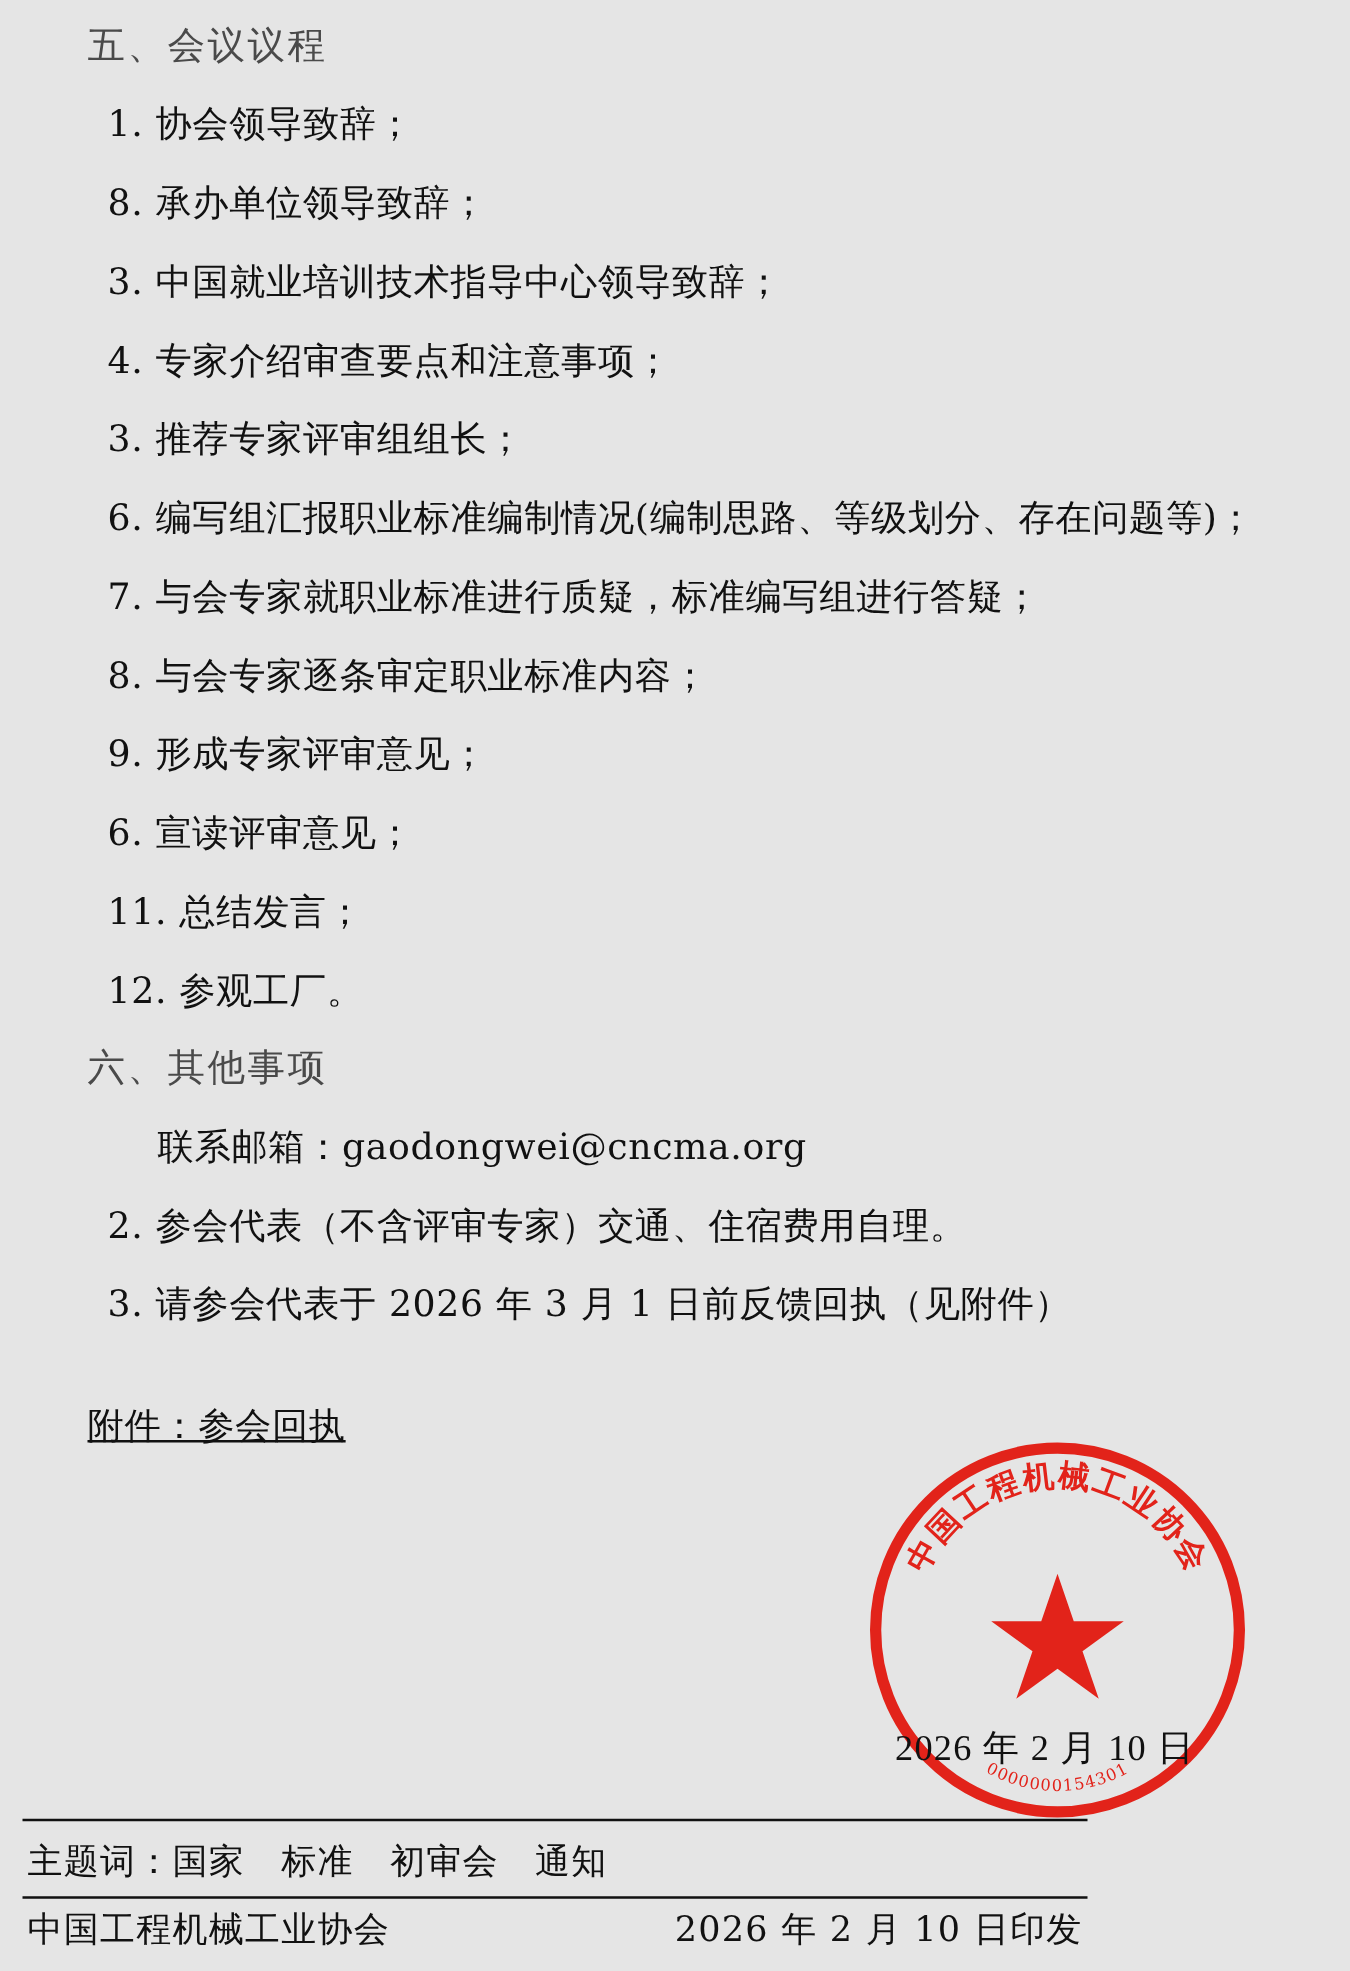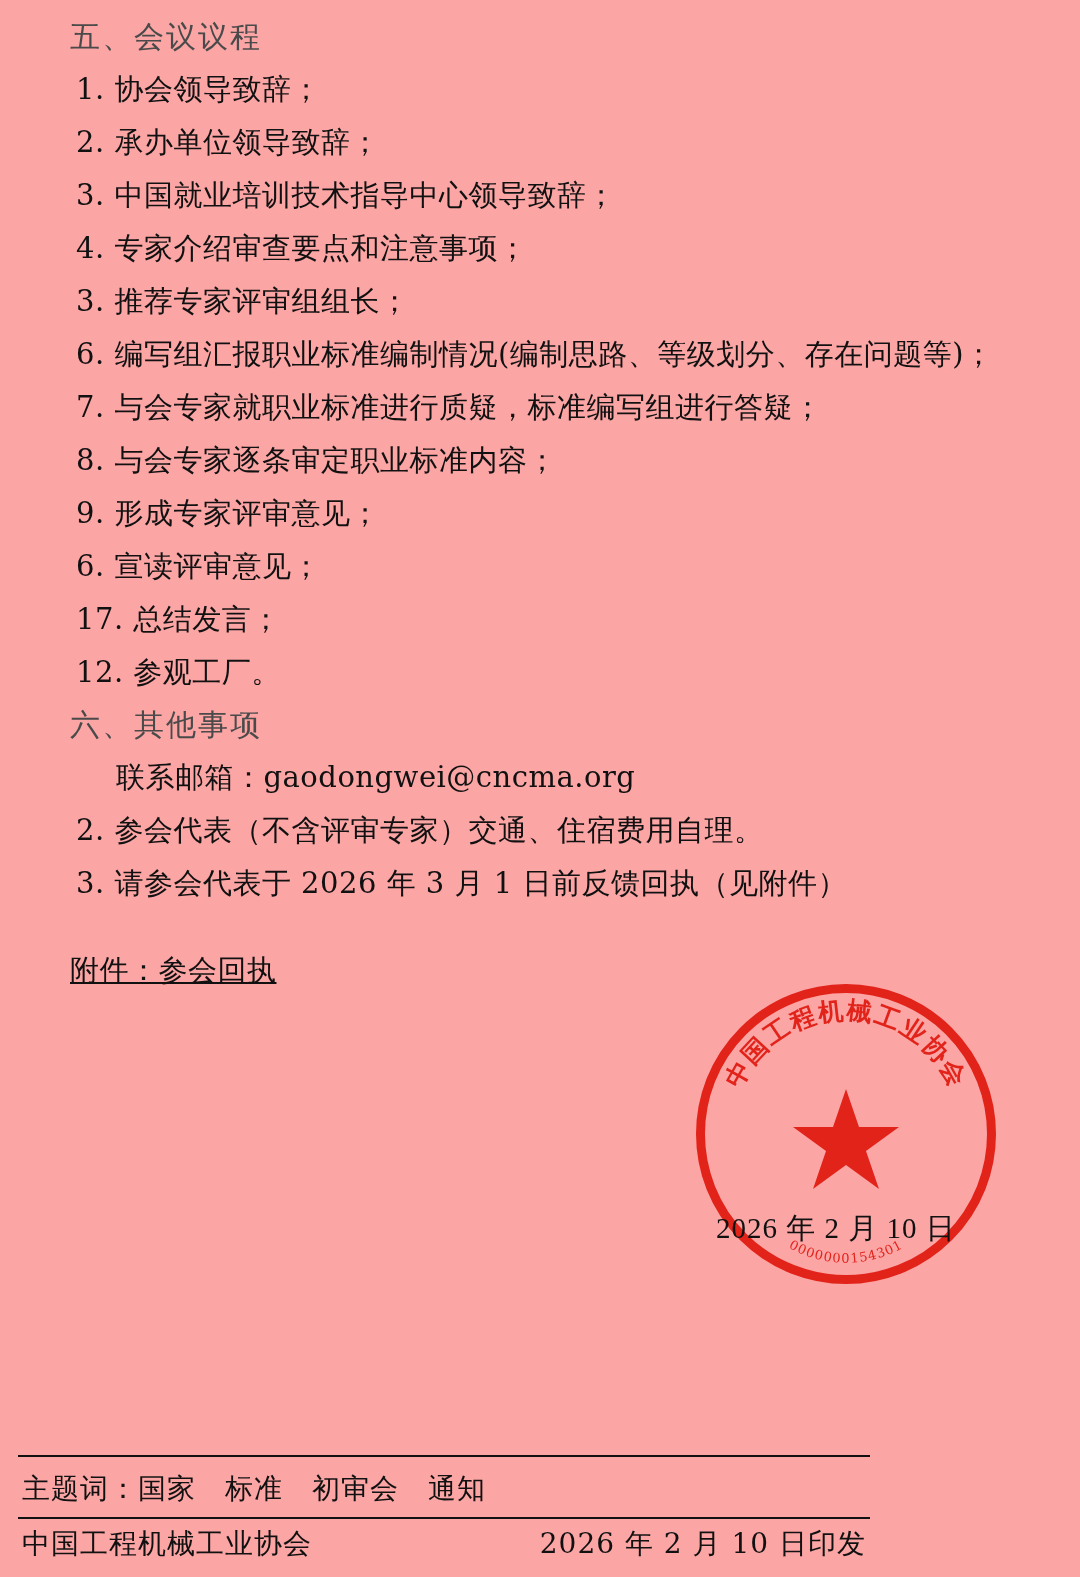--- a/index.html
+++ b/index.html
@@ -4,41 +4,41 @@
 <style>
   html, body {
     margin: 0;
     padding: 0;
     background: #ffffff;
   }
   .page {
     position: relative;
     width: 1080px;
     height: 1577px;
-    background: #fca5a5;
+    background: #e5e5e5;
     font-family: "DejaVu Serif", "Liberation Serif", serif;
     color: #111111;
     overflow: hidden;
   }
   .content {
     padding: 14px 56px 0 56px;
   }
   .section-heading {
     font-family: "DejaVu Serif", "Liberation Serif", serif;
     font-size: 30px;
     line-height: 46px;
     color: #4a4a4a;
     letter-spacing: 2px;
     margin: 0 0 2px 0;
     padding-left: 14px;
   }
   .para {
     font-size: 29px;
     line-height: 47px;
-    margin: 6px;
+    margin: 16px;
     padding-left: 14px;
     text-align: justify;
     letter-spacing: 0.5px;
   }
   .para.sub-indent {
     padding-left: 54px;
   }
   .spacer-sm { height: 10px; }
   .spacer-md { height: 34px; }
 
@@ -124,30 +124,30 @@
 </style>
 </head>
 <body>
 
 <div class="page">
   <div class="content">
 
     <div class="section-heading">五、会议议程</div>
 
     <p class="para">1. 协会领导致辞；</p>
-    <p class="para">2. 承办单位领导致辞；</p>
+    <p class="para">8. 承办单位领导致辞；</p>
     <p class="para">3. 中国就业培训技术指导中心领导致辞；</p>
     <p class="para">4. 专家介绍审查要点和注意事项；</p>
     <p class="para">3. 推荐专家评审组组长；</p>
     <p class="para">6. 编写组汇报职业标准编制情况(编制思路、等级划分、存在问题等)；</p>
     <p class="para">7. 与会专家就职业标准进行质疑，标准编写组进行答疑；</p>
     <p class="para">8. 与会专家逐条审定职业标准内容；</p>
     <p class="para">9. 形成专家评审意见；</p>
     <p class="para">6. 宣读评审意见；</p>
-    <p class="para">17. 总结发言；</p>
+    <p class="para">11. 总结发言；</p>
     <p class="para">12. 参观工厂。</p>
 
     <div class="section-heading">六、其他事项</div>
 
     <p class="para sub-indent">联系邮箱：gaodongwei@cncma.org</p>
     <p class="para">2. 参会代表（不含评审专家）交通、住宿费用自理。</p>
     <p class="para">3. 请参会代表于 2026 年 3 月 1 日前反馈回执（见附件）</p>
 
     <div class="spacer-md"></div>
 

